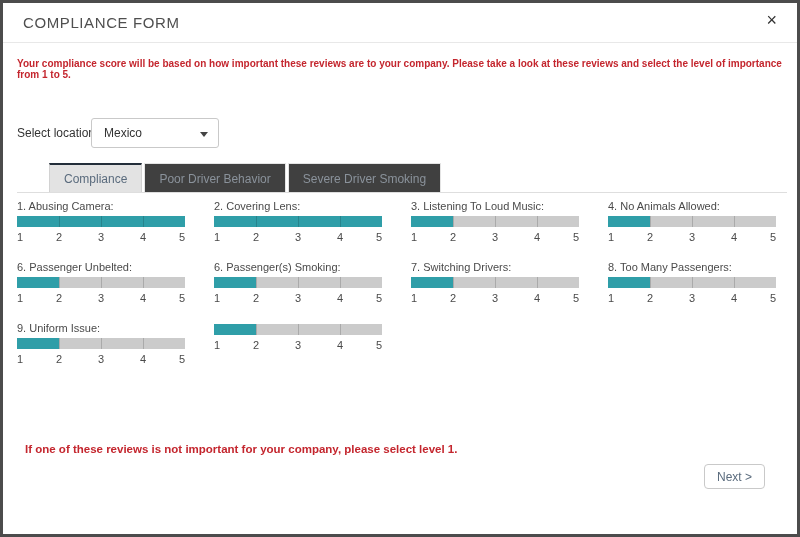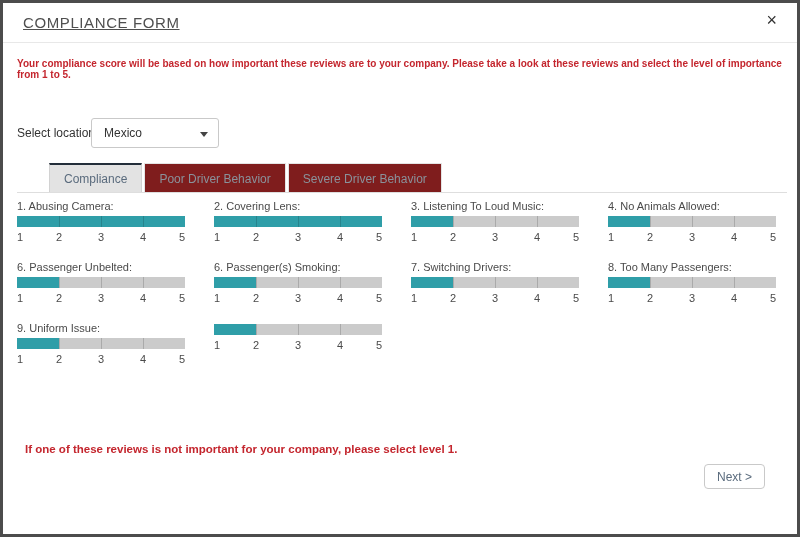--- a/index.html
+++ b/index.html
@@ -1,20 +1,20 @@
 <!DOCTYPE html>
 <html><head>
 <meta charset="utf-8">
 <style>
   html,body{margin:0;padding:0;background:#fff;font-family:"Liberation Sans",sans-serif;}
   .dialog{position:relative;width:800px;height:537px;box-sizing:border-box;
           border:3px solid #4c4c4c;background:#fff;overflow:hidden;}
   
   .header{position:absolute;left:0;top:0;right:0;height:39px;border-bottom:1px solid #e8e8e8;background:#fff;}
-  .title{position:absolute;left:20px;top:11px;font-size:15px;color:#4f4f4f;letter-spacing:.6px;text-decoration:underline;}
+  .title{position:absolute;left:20px;top:11px;font-size:15px;color:#4f4f4f;letter-spacing:.6px;}
   .close{position:absolute;right:20px;top:8px;font-size:18px;color:#333;cursor:pointer;line-height:1;}
   
   .note-top{position:absolute;left:14px;top:55px;right:14px;font-size:10px;font-weight:600;color:#c4262e;}
   .note-bottom{position:absolute;left:22px;top:440px;font-size:11.5px;font-weight:600;color:#c4262e;}
   
   .legend{position:absolute;left:0;top:82px;right:0;height:16px;font-size:11.5px;font-weight:700;color:#333;}
   .legend span{position:absolute;white-space:nowrap;}
   .legend span:nth-child(1){left:14px;}
   .legend span:nth-child(2){left:146px;}
   .legend span:nth-child(3){left:287px;}
@@ -23,21 +23,21 @@
   
   .loc-label{position:absolute;left:14px;top:123px;font-size:12px;color:#333;}
   .loc-select{position:absolute;left:88px;top:115px;width:128px;height:30px;box-sizing:border-box;
               border:1px solid #c9c9c9;border-radius:3px;background:#fff;cursor:pointer;}
   .loc-value{position:absolute;left:12px;top:7px;font-size:12px;color:#333;}
   .loc-caret{position:absolute;right:10px;top:13px;width:0;height:0;
              border-left:4px solid transparent;border-right:4px solid transparent;border-top:5px solid #444;}
   
   .tabs{position:absolute;left:14px;top:160px;height:30px;display:flex;margin-left:32px;}
   .tab{box-sizing:border-box;height:30px;padding:8px 14px 0;font-size:12px;color:#8a929b;
-       background:#7f1d1d;border:1px solid #e4e4e4;border-bottom:none;margin-right:2px;
+       background:#404040;border:1px solid #e4e4e4;border-bottom:none;margin-right:2px;
        cursor:pointer;white-space:nowrap;}
   .tab.active{background:#e3e3e3;color:#5a6b7d;border-left:1px solid #d2d2d2;border-right:1px solid #d2d2d2;
               border-top:2px solid #232e3a;padding-top:7px;}
   .tabs-divider{position:absolute;left:14px;top:189px;width:770px;height:1px;background:#dedede;}
   
   .grid{position:absolute;left:14px;top:197px;width:760px;display:grid;
         grid-template-columns:repeat(4,168px);column-gap:29px;row-gap:17px;}
   .slider-label{font-size:11px;color:#4a4a4a;height:14px;white-space:nowrap;}
   .slider-track{position:relative;height:11px;background:#cbcbcb;margin-top:2px;cursor:pointer;}
   .slider-fill{position:absolute;left:0;top:0;bottom:0;background:#2f9ea8;}
@@ -64,21 +64,21 @@
 
   <div class="loc-label">Select location:</div>
   <div class="loc-select">
     <span class="loc-value">Mexico</span>
     <span class="loc-caret"></span>
   </div>
 
   <div class="tabs">
       <div class="tab active">Compliance</div>
       <div class="tab">Poor Driver Behavior</div>
-      <div class="tab">Severe Driver Behavior</div>
+      <div class="tab">Severe Driver Smoking</div>
     </div>
   <div class="tabs-divider"></div>
 
   <div class="grid">
   <div class="slider">
     <div class="slider-label">1. Abusing Camera:</div>
     <div class="slider-track">
       <div class="slider-fill" style="width: 100%;"></div>
       <div class="tickline" style="left:25%"></div>
       <div class="tickline" style="left:50%"></div>

